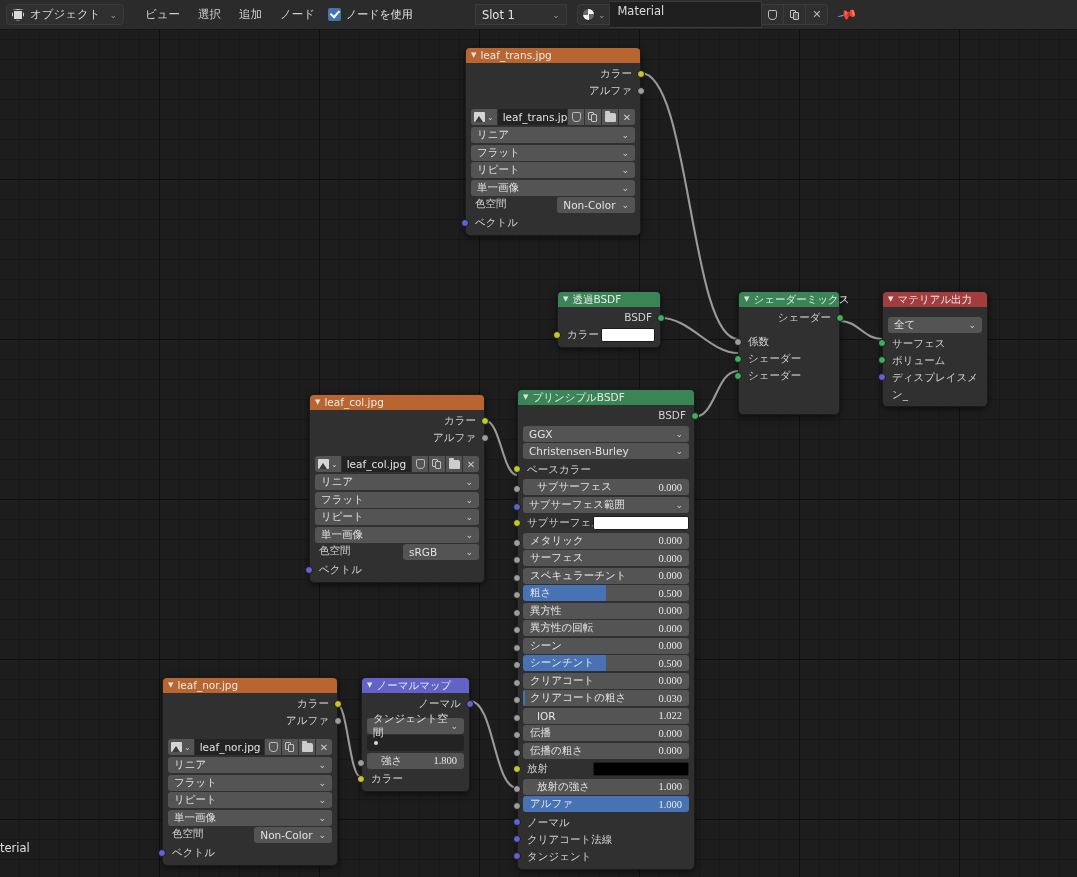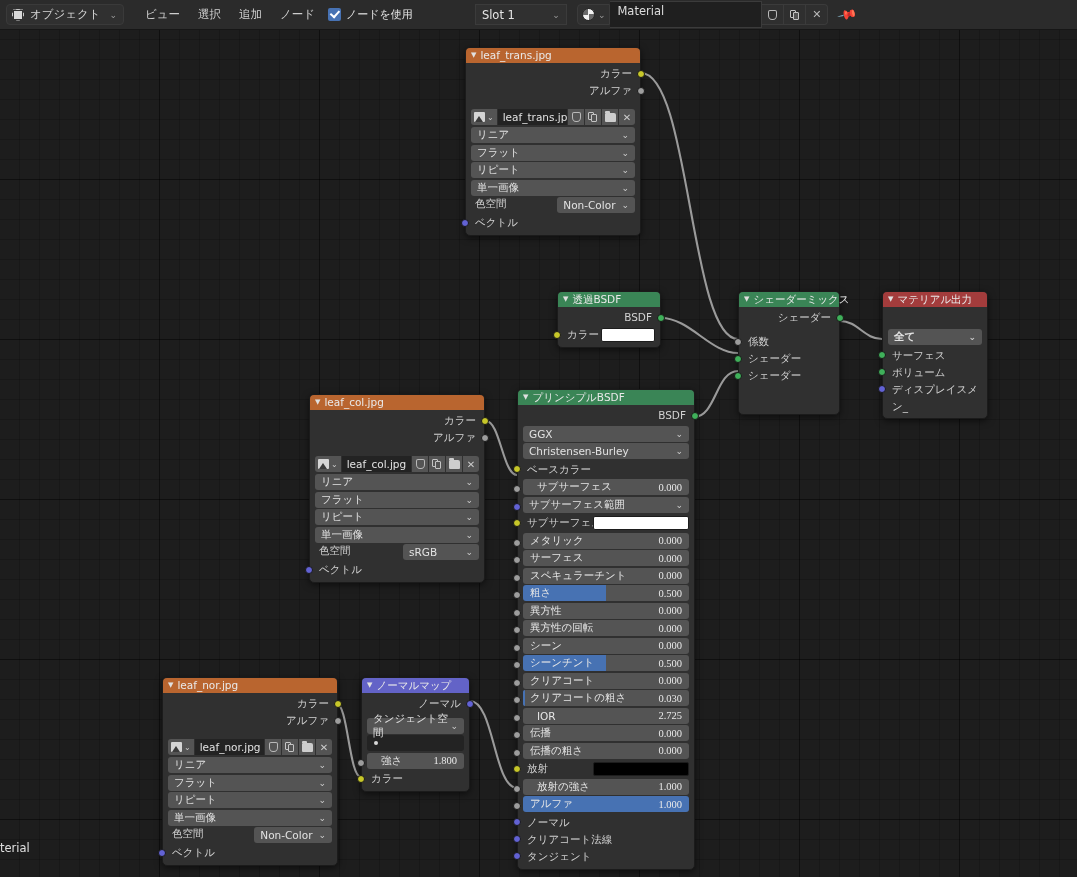--- a/index.html
+++ b/index.html
@@ -402,21 +402,21 @@
         <div style="height:26px;"></div>
       </div>
     </div>
 
     <div class="node" style="left:882px;top:261px;width:106px;">
       <div class="nhead" style="background:#a33c3c;">
         <span class="tri">▼</span>
         <span>マテリアル出力</span>
       </div>
       <div class="nbody">
-        <div class="widget" style="margin-top:20px;font-weight:bold;">
+        <div class="widget" style="margin-top:8px;">
           <span>全て</span>
           <span class="cv">⌄</span>
         </div>
         <div class="in-row">
           <span class="sock l s-green"></span>
           <span>サーフェス</span>
         </div>
         <div class="in-row">
           <span class="sock l s-green"></span>
           <span>ボリューム</span>
@@ -614,21 +614,21 @@
           <div class="fieldrow bar-left">
             <span>クリアコートの粗さ</span>
             <span class="val">0.030</span>
           </div>
         </div>
 
         <div style="position:relative;">
           <span class="sock l s-grey" style="top:10px;"></span>
           <div class="fieldrow sub">
             <span>IOR</span>
-            <span class="val">2.725</span>
+            <span class="val">1.022</span>
           </div>
         </div>
 
         <div style="position:relative;">
           <span class="sock l s-grey" style="top:10px;"></span>
           <div class="fieldrow">
             <span>伝播</span>
             <span class="val">0.000</span>
           </div>
         </div>

